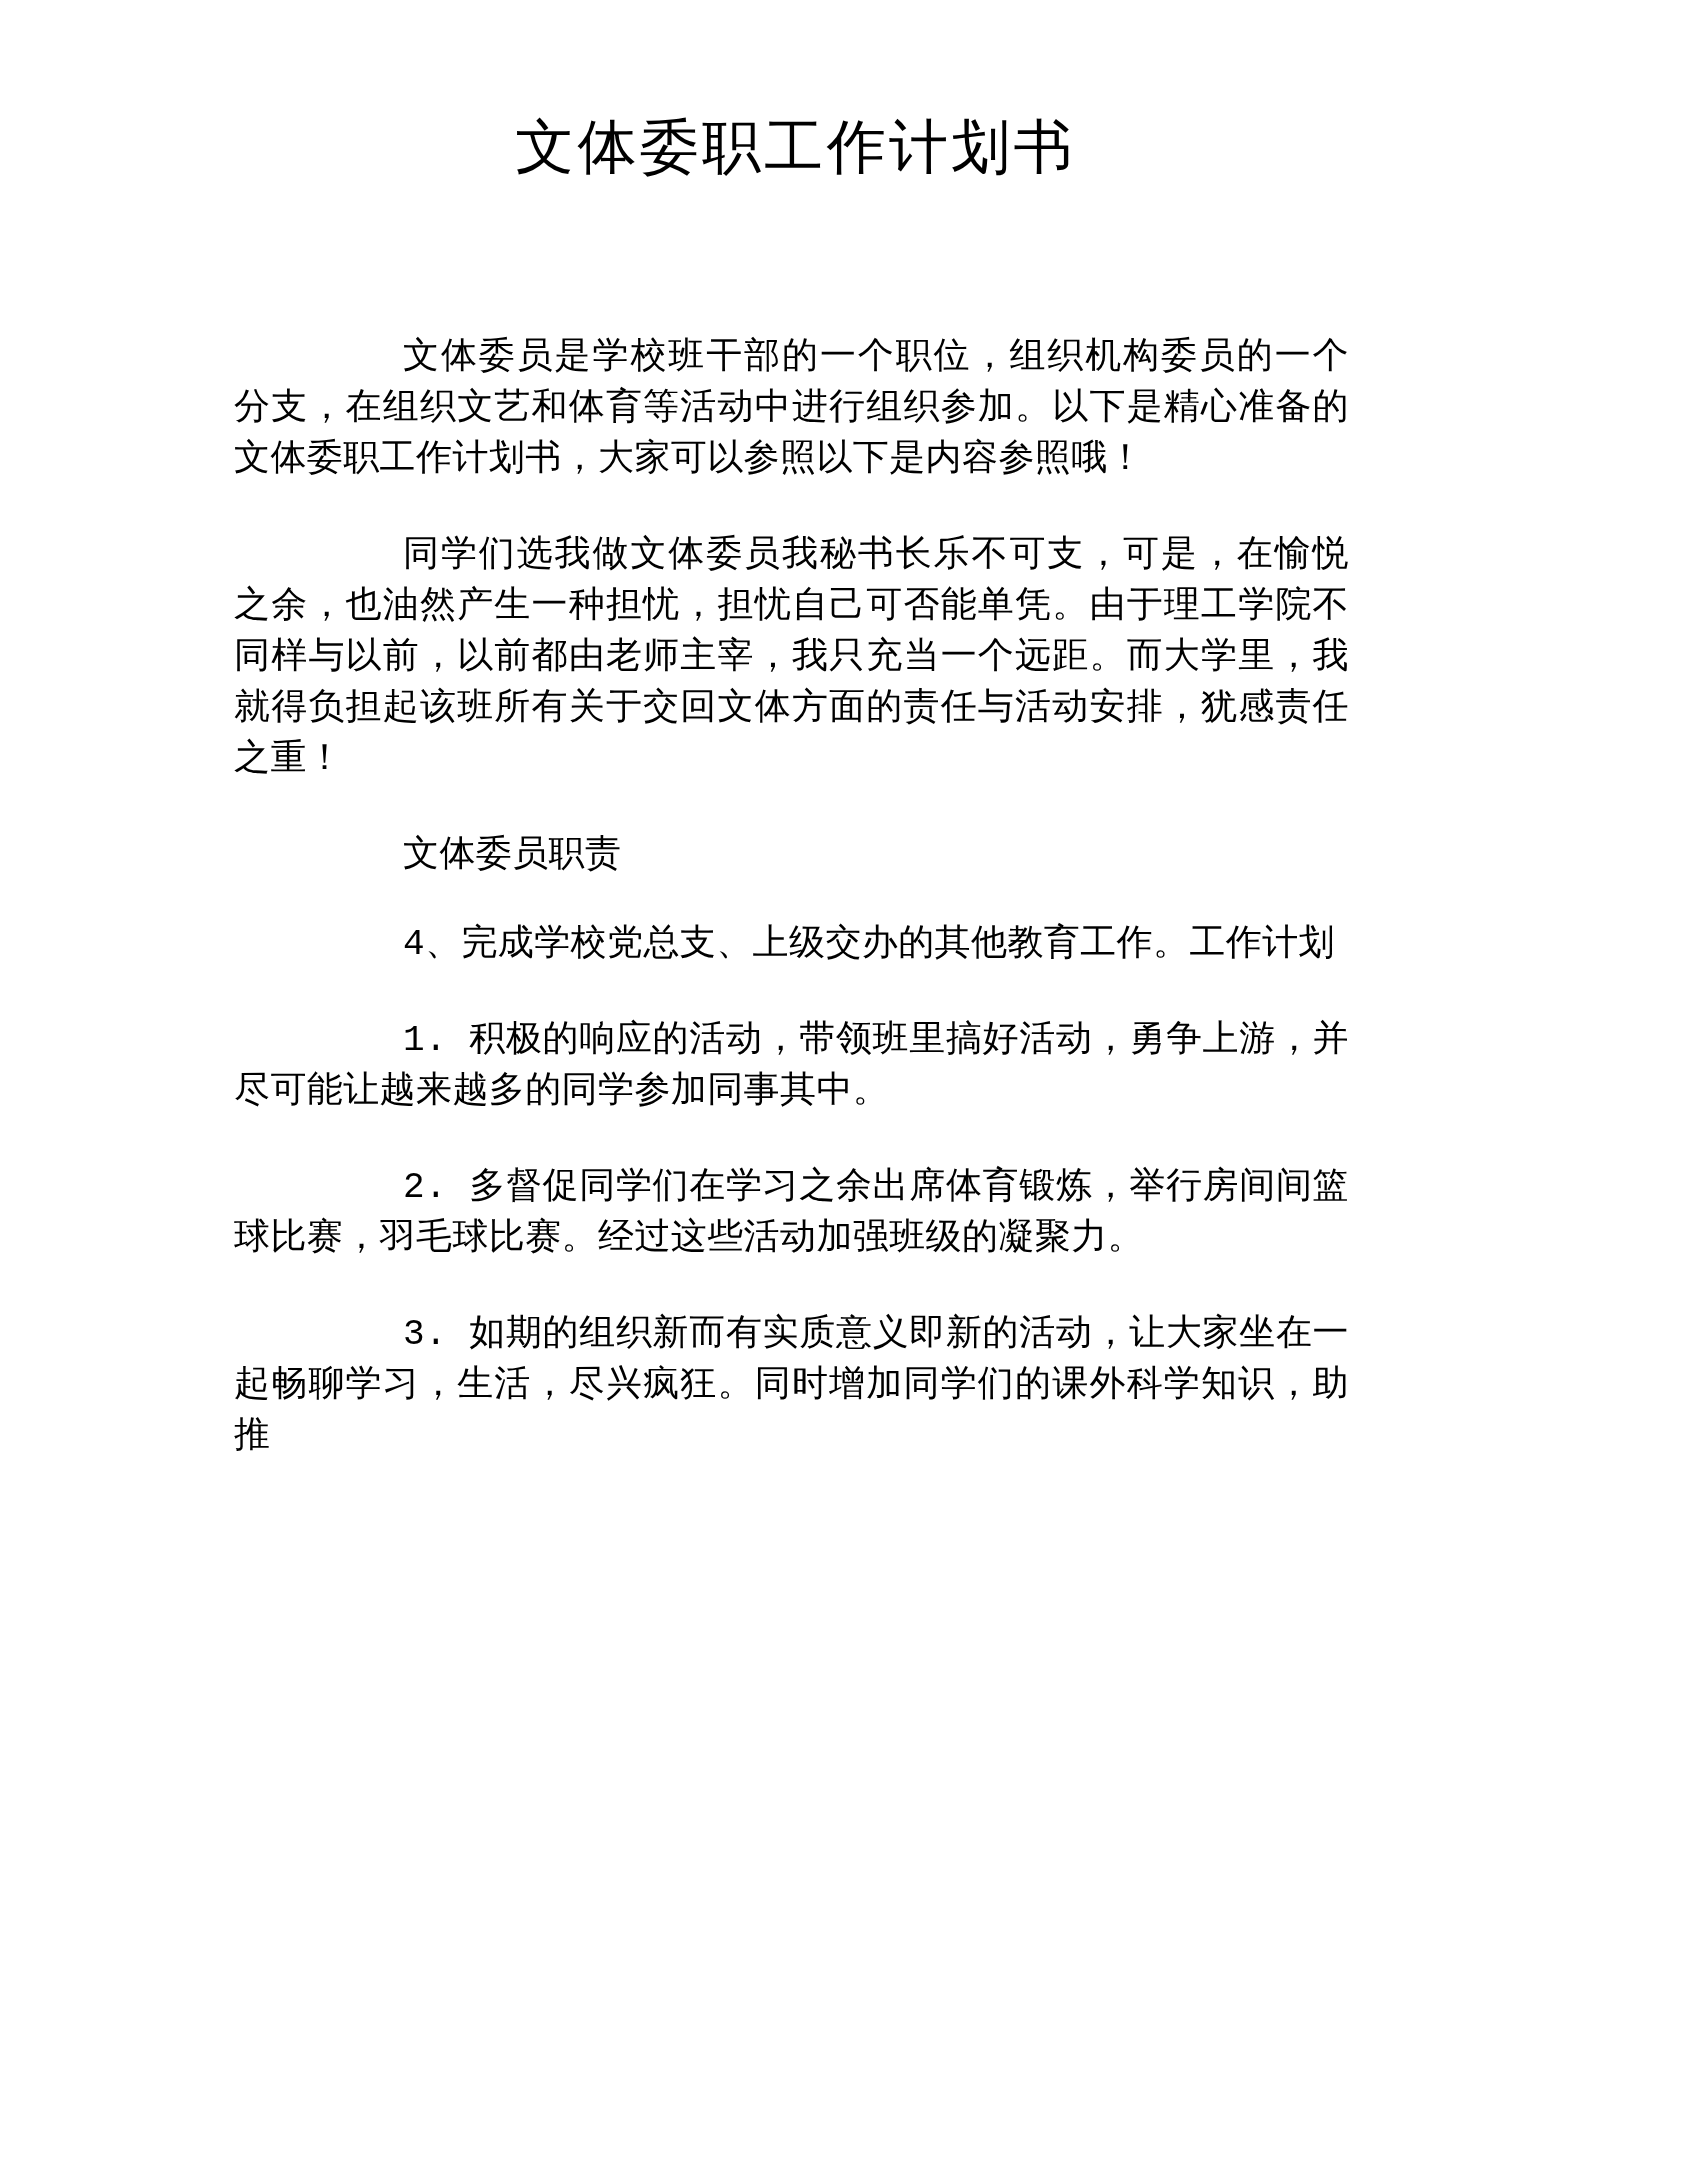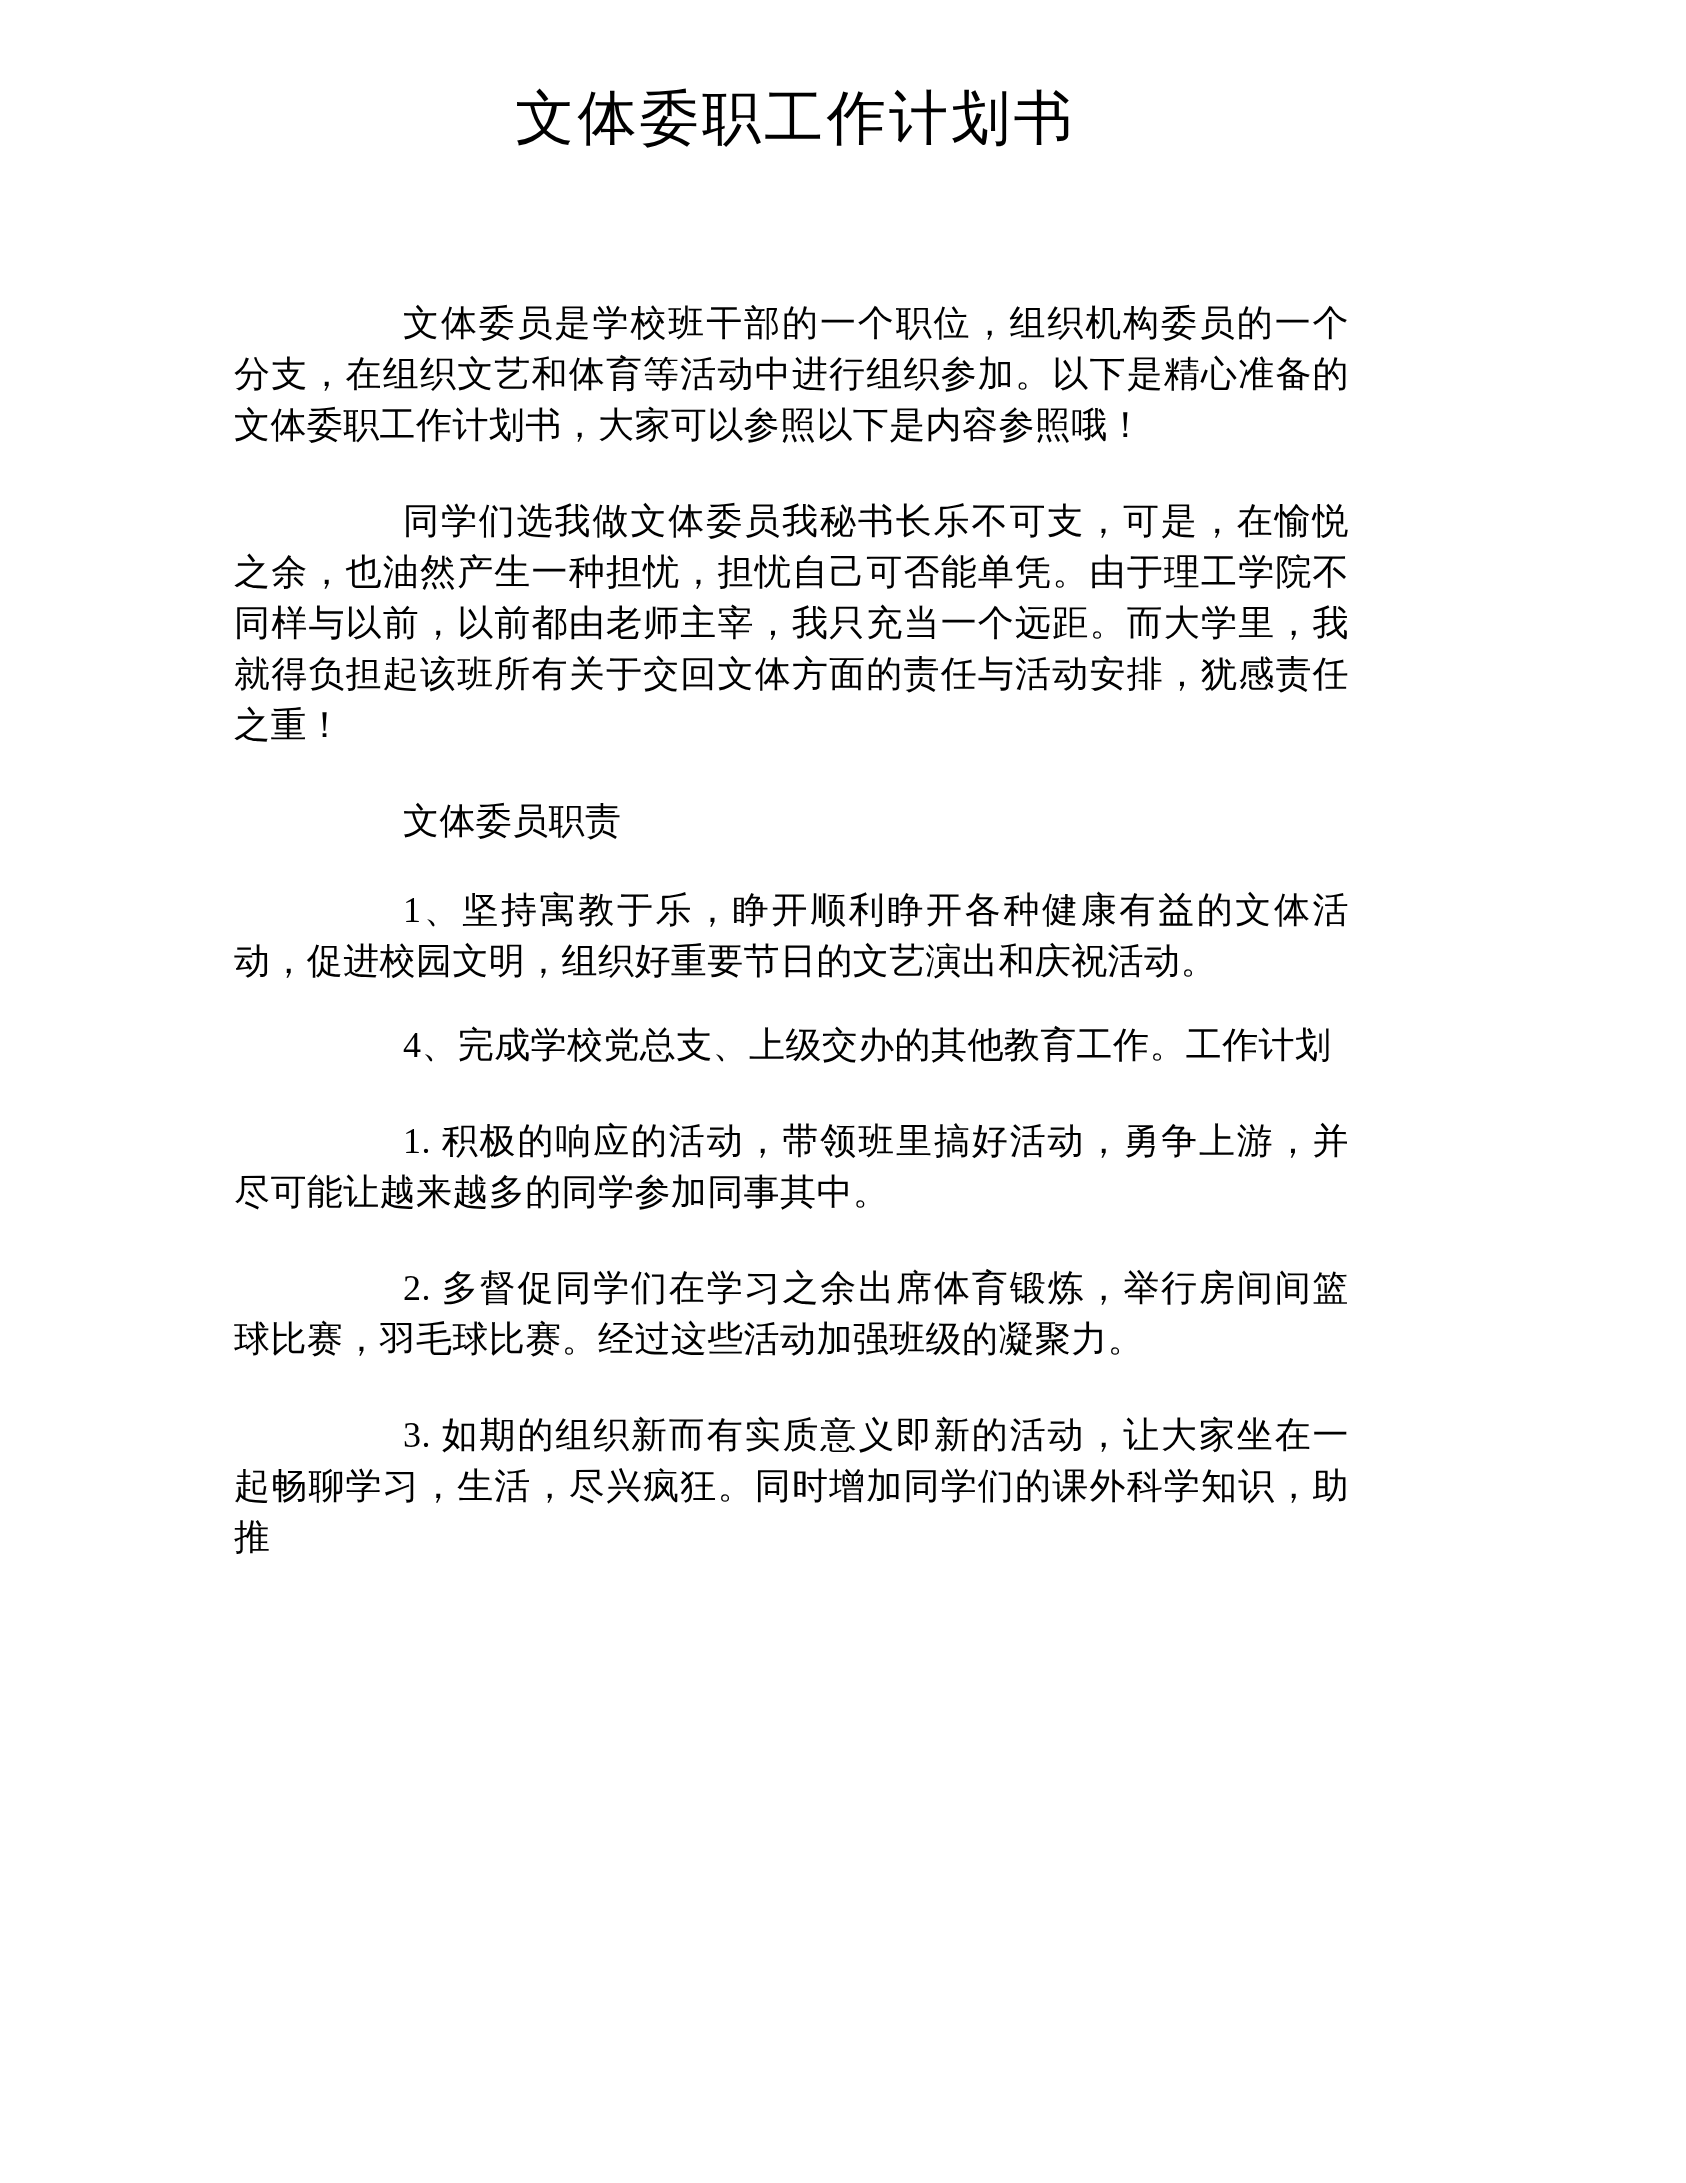--- a/index.html
+++ b/index.html
@@ -3,22 +3,22 @@
 <meta charset="utf-8">
 <style>
   * { box-sizing: border-box; }
   html, body { margin: 0; padding: 0; background: #ffffff; }
 
   .page {
     position: relative;
     width: 1686px;
     height: 2183px;
     background: #ffffff;
-    padding: 80px 329px 0 234px;
-    font-family: Liberation Serif, serif;
+    padding: 114px 329px 0 234px;
+    font-family: Liberation Mono, monospace;
     color: #000000;
     overflow: hidden;
   }
 
   .doc-title {
     margin: 0 0 141px 0;
     font-size: 59px;
     font-weight: 400;
     line-height: 1.3;
     letter-spacing: 3.3px;
@@ -52,21 +52,20 @@
 <div class="page">
 
   <h1 class="doc-title">文体委职工作计划书</h1>
 
   <p class="para">文体委员是学校班干部的一个职位，组织机构委员的一个分支，在组织文艺和体育等活动中进行组织参加。以下是精心准备的文体委职工作计划书，大家可以参照以下是内容参照哦！</p>
 
   <p class="para">同学们选我做文体委员我秘书长乐不可支，可是，在愉悦之余，也油然产生一种担忧，担忧自己可否能单凭。由于理工学院不同样与以前，以前都由老师主宰，我只充当一个远距。而大学里，我就得负担起该班所有关于交回文体方面的责任与活动安排，犹感责任之重！</p>
 
   <p class="para mb-46">文体委员职责</p>
 
-  <p class="para mb-40">1、坚持寓教于乐，睁开顺利睁开各种健康有益的文体活动，促进校园文明，组织好重要节日的文艺演出和庆祝活动。</p>
 
 
 
 
   <p class="para">4、完成学校党总支、上级交办的其他教育工作。工作计划</p>
 
   <p class="para">1. 积极的响应的活动，带领班里搞好活动，勇争上游，并尽可能让越来越多的同学参加同事其中。</p>
 
   <p class="para">2. 多督促同学们在学习之余出席体育锻炼，举行房间间篮球比赛，羽毛球比赛。经过这些活动加强班级的凝聚力。</p>
 

